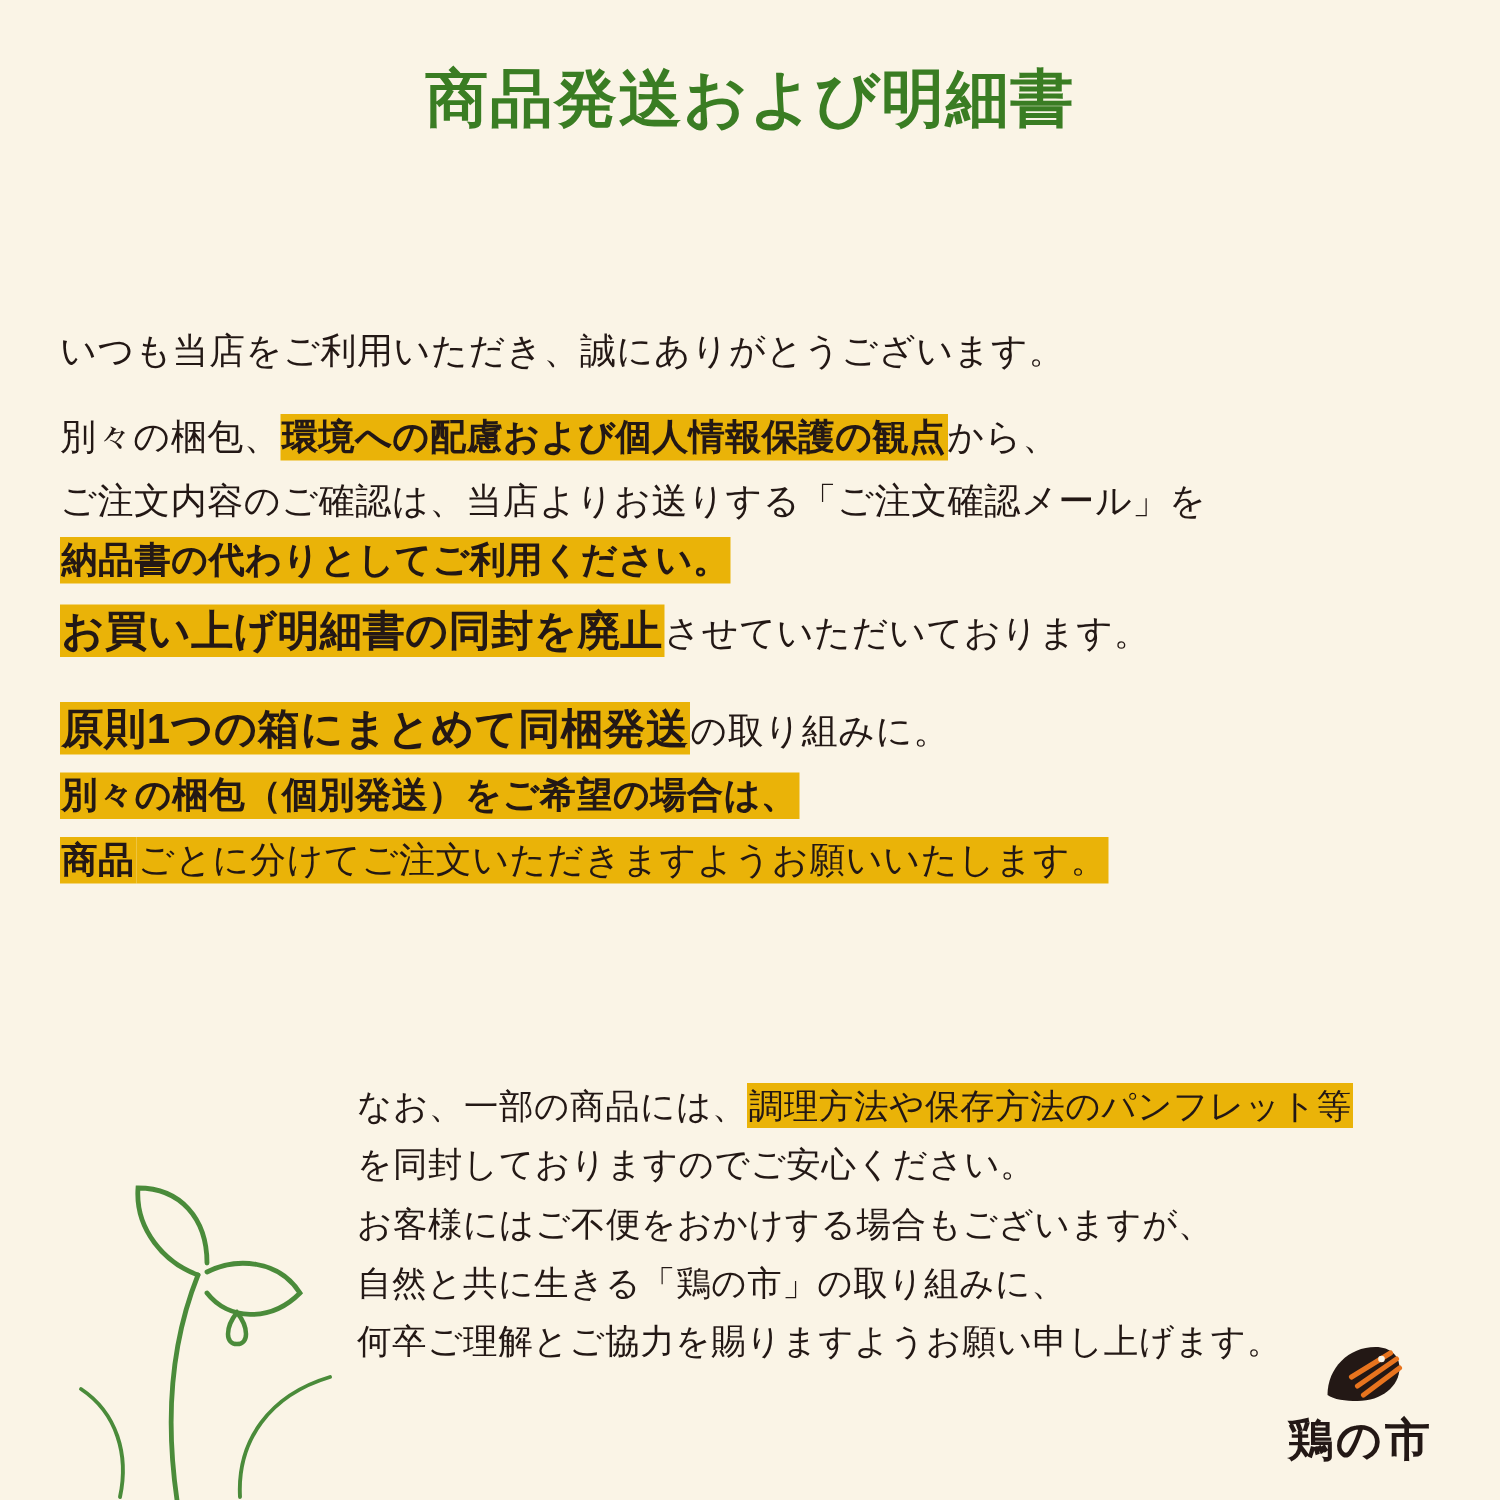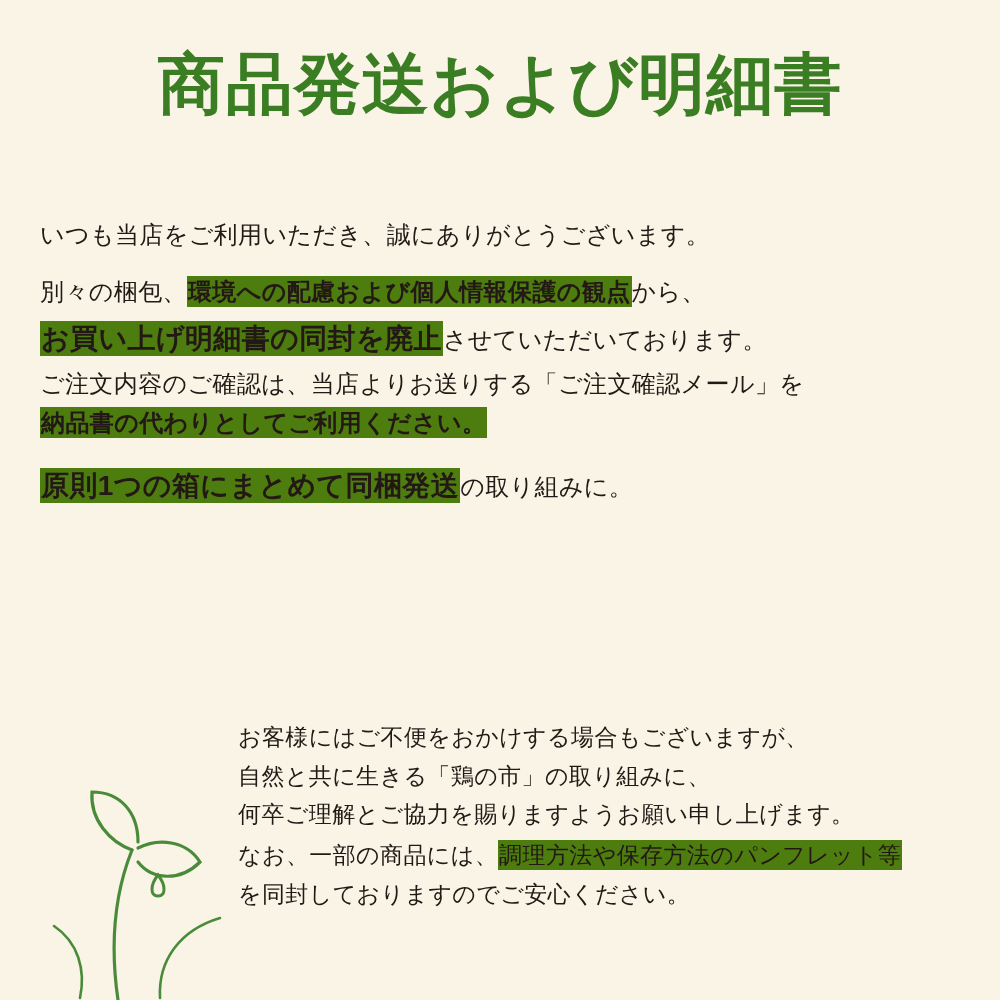--- a/index.html
+++ b/index.html
@@ -24,21 +24,21 @@
 
   
   .heading {
     position: absolute;
     top: 36px;
     left: 0;
     width: 1000px;
     text-align: center;
     color: #3a7d23;
     font-weight: bold;
-    font-size: 67px;
+    font-size: 42px;
     line-height: 1.42;
     letter-spacing: 1px;
   }
   .heading .line {
     display: block;
     white-space: nowrap;
   }
 
   
   .body-block {
@@ -55,21 +55,21 @@
     color: #231815;
   }
   .para.tight {
     margin-bottom: 4px;
   }
   .para .row {
     display: block;
     white-space: nowrap;
   }
   .hl {
-    background: #4d7c0f;
+    background: #eab308;
     padding: 2px 1px;
     box-decoration-break: clone;
     -webkit-box-decoration-break: clone;
   }
   .big {
     font-size: 28px;
     font-weight: bold;
   }
   .semi {
     font-weight: bold;
@@ -135,73 +135,95 @@
     </p>
 
     <p class="para tight">
       <span class="row">
         <span>別々の梱包、</span><span class="hl semi">環境への配慮および個人情報保護の観点</span><span>から、</span>
       </span>
     </p>
 
     <p class="para tight">
       <span class="row">
+        <span>ご注文内容のご確認は、当店よりお送りする「ご注文確認メール」を</span>
+      </span>
+      <span class="row">
+        <span class="hl semi">納品書の代わりとしてご利用ください。</span>
+      </span>
+    </p>
+
+    <p class="para tight">
+      <span class="row">
         <span class="hl big">お買い上げ明細書の同封を廃止</span><span>させていただいております。</span>
       </span>
     </p>
 
-    <p class="para tight">
-      <span class="row">
-        <span>ご注文内容のご確認は、当店よりお送りする「ご注文確認メール」を</span>
-      </span>
-      <span class="row">
-        <span class="hl semi">納品書の代わりとしてご利用ください。</span>
-      </span>
-    </p>
-
     <div style="height:16px"></div>
 
 
     <p class="para tight">
       <span class="row">
         <span class="hl big">原則1つの箱にまとめて同梱発送</span><span>の取り組みに。</span>
       </span>
     </p>
 
-
+    <p class="para tight">
+      <span class="row">
+        <span class="hl semi">別々の梱包（個別発送）をご希望の場合は、</span>
+      </span>
+    </p>
+
+    <p class="para tight">
+      <span class="row">
+        <span class="hl semi">商品</span><span class="hl">ごとに分けてご注文いただきますようお願いいたします。</span>
+      </span>
+    </p>
 
   </div>
 
   <div class="lower-block">
     <p class="para">
       <span class="row">
+        <span>なお、一部の商品には、</span><span class="hl">調理方法や保存方法のパンフレット等</span>
+      </span>
+      <span class="row">
+        <span>を同封しておりますのでご安心ください。</span>
+      </span>
+    </p>
+    <p class="para">
+      <span class="row">
         <span>お客様にはご不便をおかけする場合もございますが、</span>
       </span>
       <span class="row">
         <span>自然と共に生きる「鶏の市」の取り組みに、</span>
       </span>
       <span class="row">
         <span>何卒ご理解とご協力を賜りますようお願い申し上げます。</span>
-      </span>
-    </p>
-    <p class="para">
-      <span class="row">
-        <span>なお、一部の商品には、</span><span class="hl">調理方法や保存方法のパンフレット等</span>
-      </span>
-      <span class="row">
-        <span>を同封しておりますのでご安心ください。</span>
       </span>
     </p>
   </div>
 
   <svg class="sprout" viewBox="0 0 220 270" aria-hidden="true">
     <g fill="none" stroke="#4a8b3a" stroke-width="3.2" stroke-linecap="round">
       <path d="M78 270 C70 215, 74 165, 92 120"></path>
       <path d="M92 120 C70 112, 50 90, 52 62 C80 62, 98 82, 98 112" fill="none"></path>
       <path d="M98 118 C118 108, 146 110, 160 132 C140 152, 112 150, 98 132" fill="none"></path>
       <path d="M120 268 C118 230, 140 200, 180 188" stroke-width="2.6"></path>
       <path d="M40 268 C46 240, 38 212, 14 196" stroke-width="2.6"></path>
     </g>
     <path d="M118 145 C126 155, 126 166, 118 166 C110 166, 110 155, 118 145 Z" fill="none" stroke="#4a8b3a" stroke-width="3"></path>
   </svg>
 
+  <div class="logo">
+    <svg class="logo-mark" viewBox="0 0 64 52" aria-hidden="true">
+      <path d="M10 40 C10 22, 24 8, 42 8 C52 8, 58 14, 58 22 C58 34, 46 44, 30 44 C22 44, 14 43, 10 40 Z" fill="#231815"></path>
+      <g stroke="#e8741e" stroke-width="3.4" stroke-linecap="round">
+        <path d="M34 40 L58 22"></path>
+        <path d="M30 34 L56 16"></path>
+        <path d="M26 28 L52 12"></path>
+      </g>
+      <circle cx="46" cy="16" r="2.2" fill="#faf4e6"></circle>
+    </svg>
+    <div class="logo-text">鶏の市</div>
+  </div>
 
 </div>
 
 </body></html>

